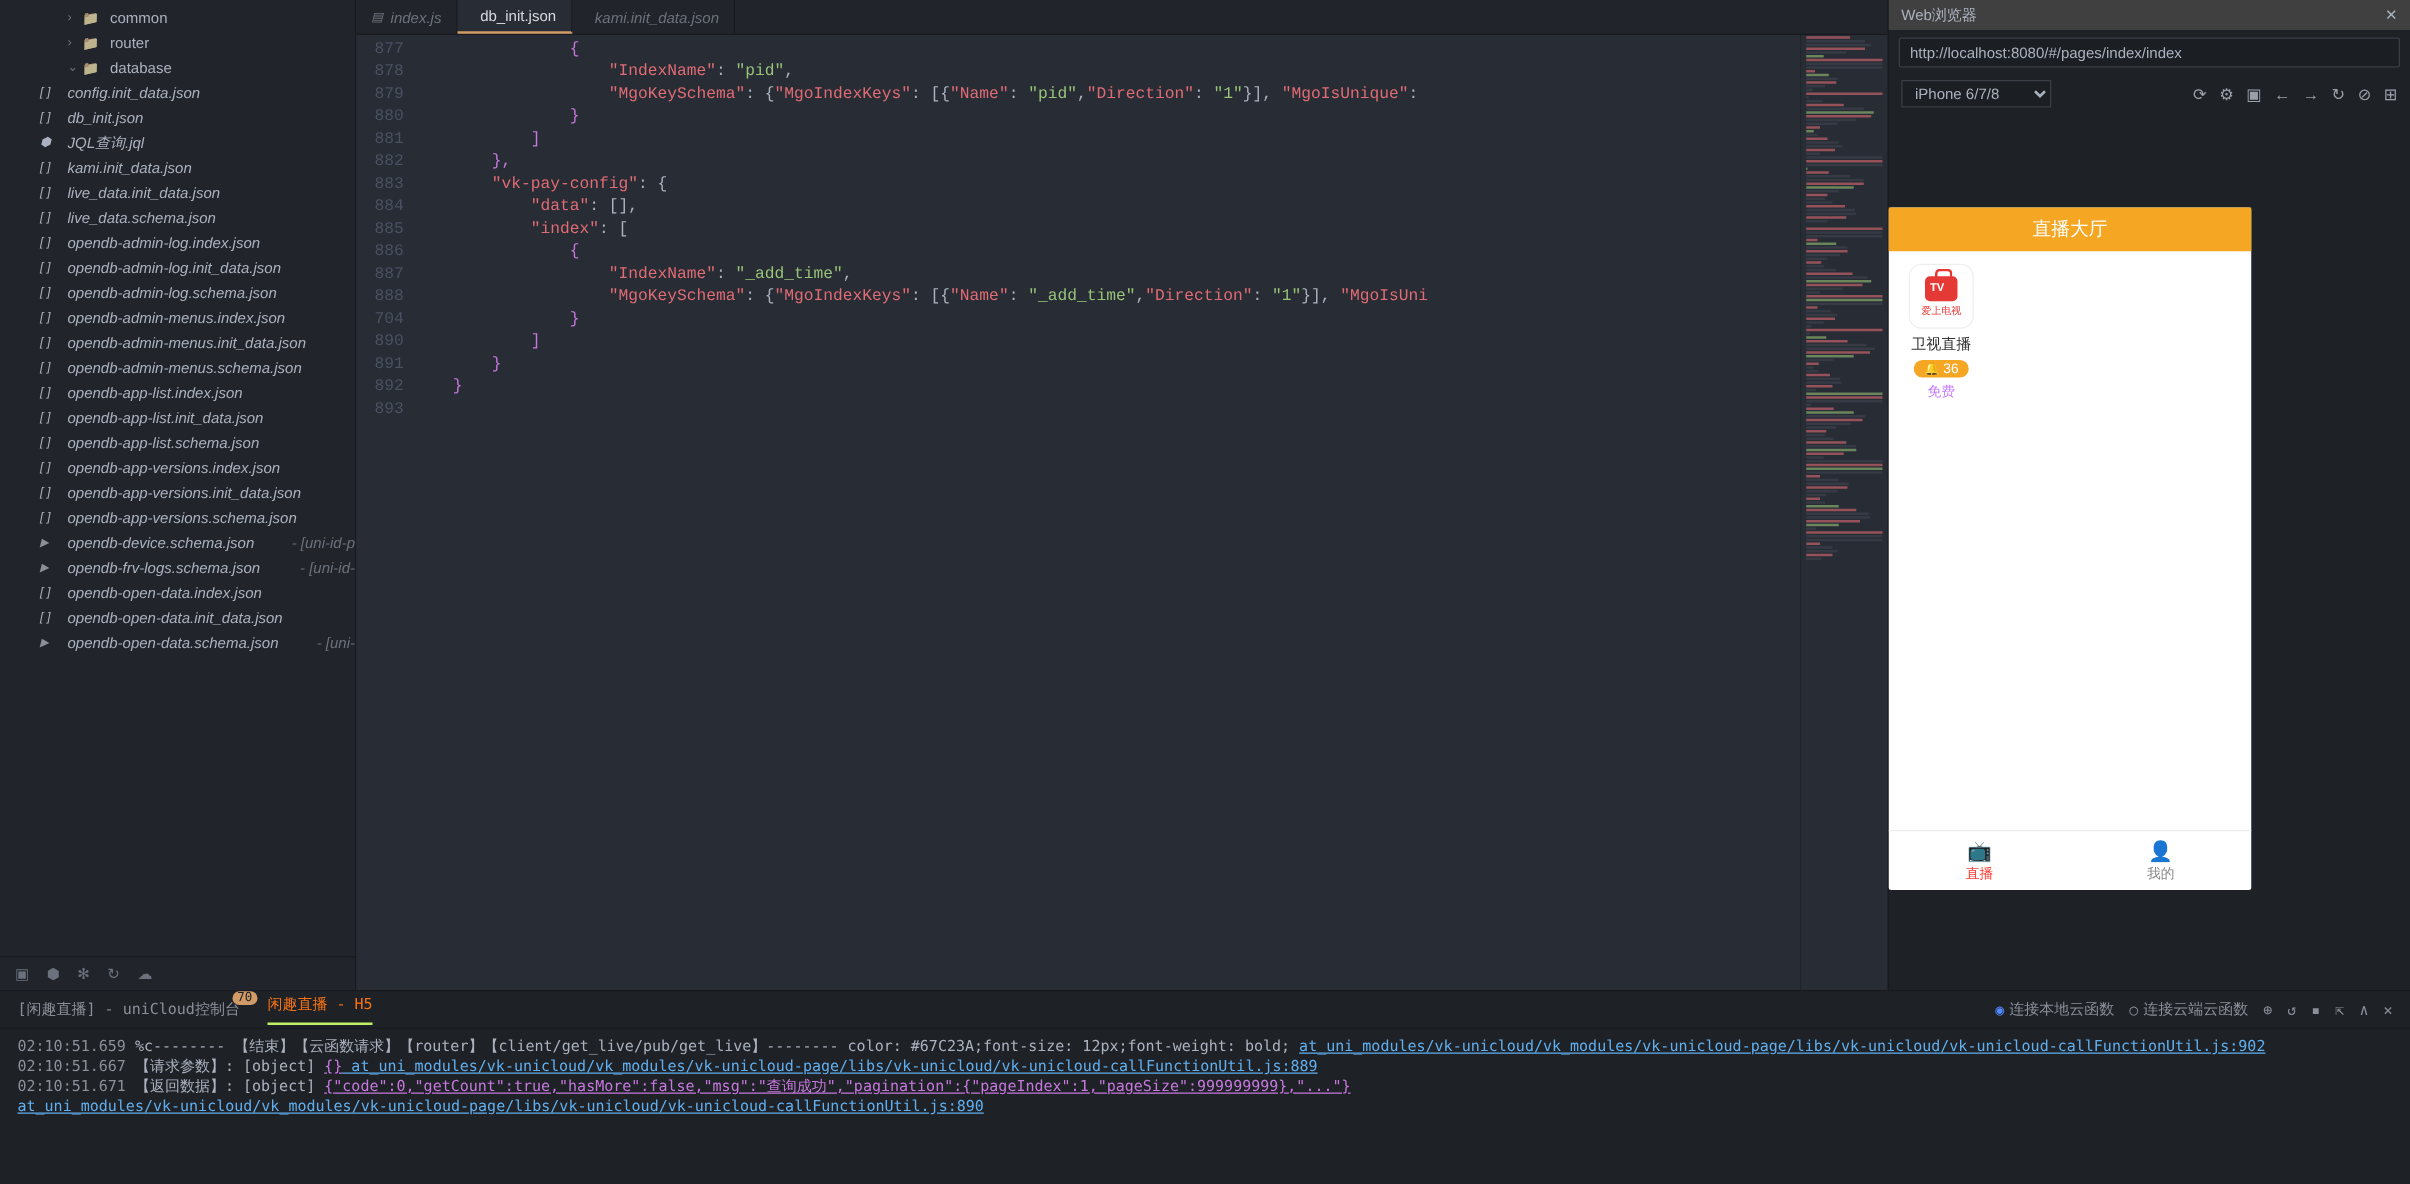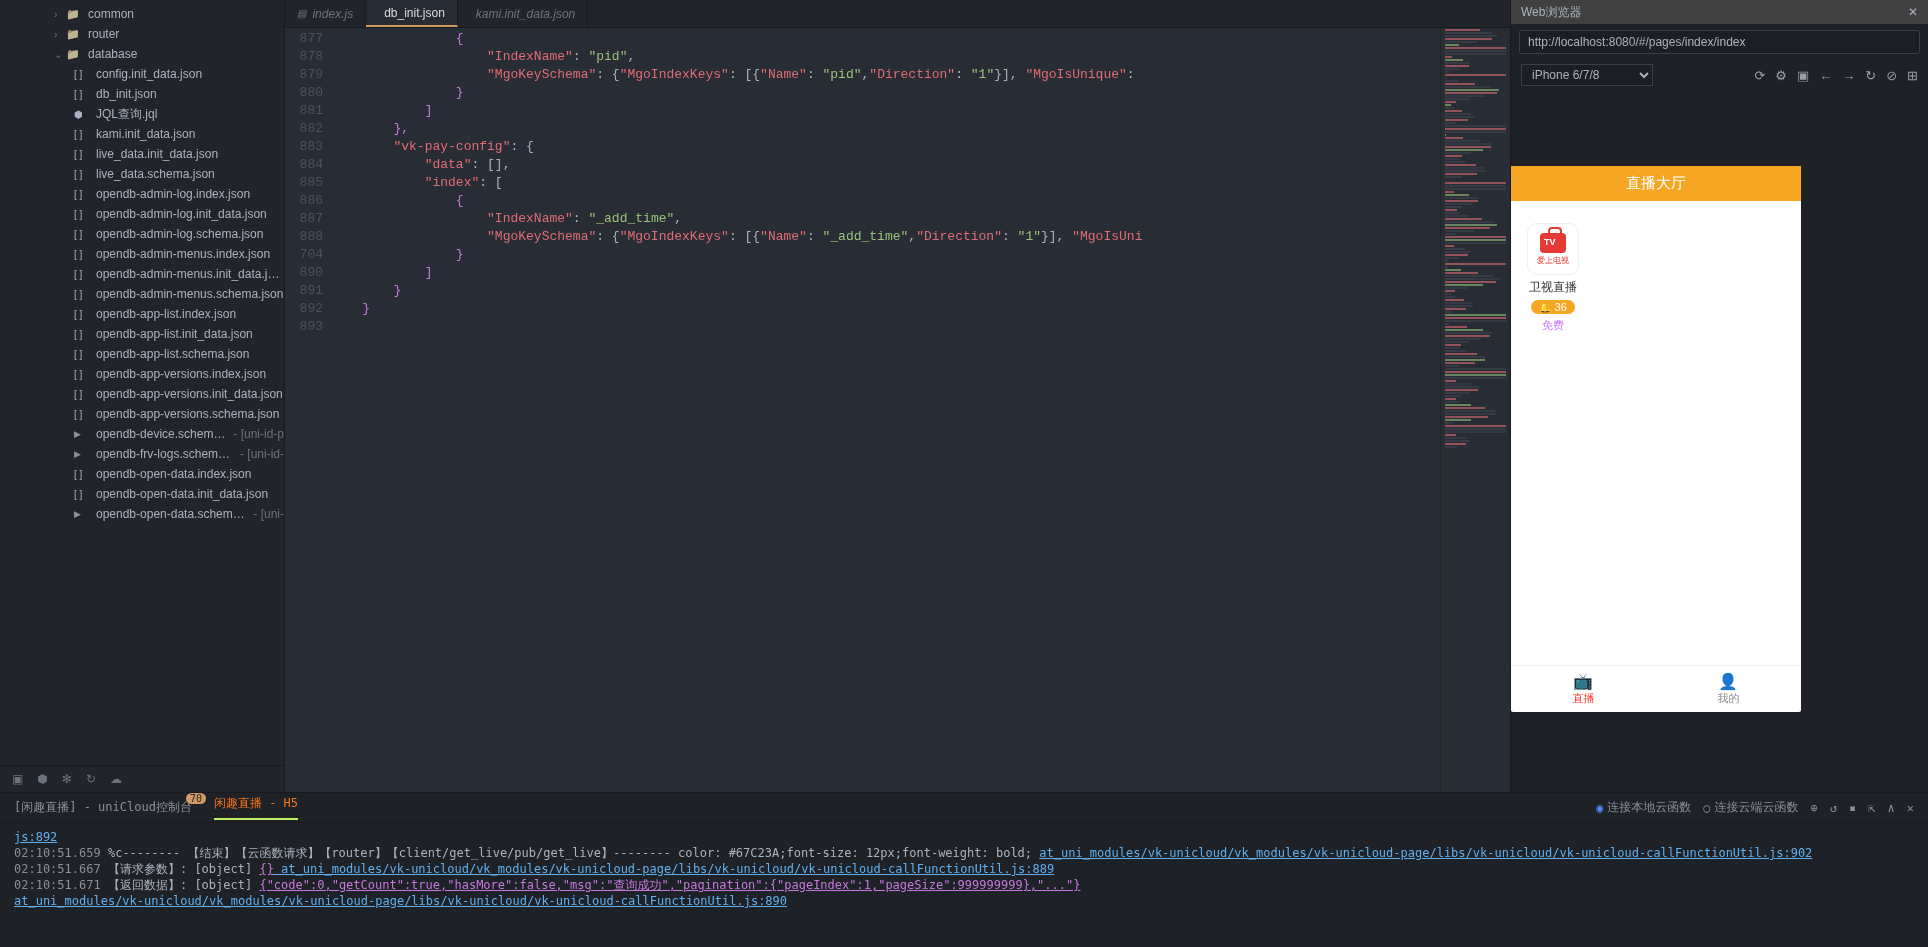--- a/index.html
+++ b/index.html
@@ -5,21 +5,21 @@
 * { margin: 0; padding: 0; box-sizing: border-box; }
 body { font-family: -apple-system, "Segoe UI", sans-serif; background: #1e2227; color: #abb2bf; font-size: 12px; overflow: hidden; height: 100vh; }
 .app { display: flex; height: 100vh; flex-direction: column; }
 .main-row { display: flex; flex: 1; min-height: 0; }
 
 
 .sidebar { width: 285px; background: #21252b; border-right: 1px solid #181a1f; display: flex; flex-direction: column; }
 .tree { flex: 1; overflow-y: auto; padding-top: 4px; }
 .tree-item { display: flex; align-items: center; height: 20px; padding-left: 8px; cursor: pointer; white-space: nowrap; overflow: hidden; }
 .tree-item.d1 { padding-left: 54px; }
-.tree-item.d2 { padding-left: 74px; }
+.tree-item.d2 { padding-left: 32px; font-style: italic; }
 .chev { width: 12px; color: #6b727d; font-size: 10px; }
 .fi { width: 16px; margin-right: 6px; display: inline-flex; }
 .folder-icon::before { content: "📁"; font-size: 11px; filter: grayscale(0.6) brightness(0.8); }
 .json-icon { color: #abb2bf; font-size: 10px; }
 .json-icon::before { content: "[ ]"; }
 .jql-icon::before { content: "⬢"; font-size: 10px; color: #abb2bf; }
 .schema-icon::before { content: "▶"; font-size: 9px; color: #8a8f99; }
 .file-name { color: #abb2bf; flex: 1; overflow: hidden; text-overflow: ellipsis; }
 .file-suffix { color: #6b727d; margin-left: 4px; }
 .closed-proj { border-top: 1px solid #181a1f; padding: 6px 10px; color: #9da5b4; cursor: pointer; }
@@ -46,27 +46,27 @@
 .mm-line.r { background: #e06c75; }
 .mm-line.g { background: #98c379; }
 
 
 .browser { width: 418px; background: #1e2227; border-left: 1px solid #181a1f; display: flex; flex-direction: column; }
 .browser-title { display: flex; align-items: center; height: 24px; background: #404040; padding: 0 10px; gap: 8px; }
 .browser-title .bx { margin-left: auto; cursor: pointer; }
 .addr { margin: 6px 8px; }
 .addr input { width: 100%; background: #1b1f24; border: 1px solid #3a3f47; color: #abb2bf; padding: 4px 8px; font-size: 12px; border-radius: 2px; }
 .btoolbar { display: flex; align-items: center; gap: 10px; padding: 4px 10px; color: #9aa0aa; }
-.btoolbar select { background: #1b1f24; border: 1px solid #3a3f47; color: #abb2bf; padding: 2px 36px 2px 6px; font-size: 12px; }
+.btoolbar select { background: #1b1f24; border: 1px solid #3a3f47; color: #abb2bf; padding: 2px 24px 2px 6px; font-size: 12px; }
 .btoolbar .sp { margin-left: auto; }
 .btoolbar span { cursor: pointer; font-size: 13px; }
 .viewport { flex: 1; display: flex; justify-content: flex-start; padding-top: 76px; }
 .phone { width: 290px; height: 546px; background: #fff; display: flex; flex-direction: column; border-radius: 2px; }
 .phone-header { background: #f5a623; color: #fff; text-align: center; padding: 8px 0; font-size: 15px; font-weight: 500; }
-.phone-body { flex: 1; padding: 10px; margin-top: 12px; }
+.phone-body { flex: 1; padding: 10px; }
 .live-card { width: 64px; text-align: center; }
 .live-thumb { width: 52px; height: 52px; background: #fff; border-radius: 10px; margin: 0 auto 4px; display: flex; flex-direction: column; align-items: center; justify-content: center; border: 1px solid #eee; }
 .tv-ico { width: 26px; height: 20px; background: #e53935; border-radius: 4px; position: relative; }
 .tv-ico::before { content: "TV"; color: #fff; font-size: 9px; font-weight: bold; position: absolute; left: 4px; top: 4px; }
 .tv-ico::after { content: ""; position: absolute; top: -6px; left: 8px; width: 10px; height: 6px; border-top: 2px solid #e53935; border-left: 2px solid #e53935; border-right: 2px solid #e53935; border-radius: 4px 4px 0 0; }
 .tv-sub { font-size: 8px; color: #e53935; margin-top: 2px; }
 .live-title { font-size: 12px; color: #333; }
 .badge { display: inline-flex; align-items: center; background: #f5a623; color: #fff; border-radius: 10px; padding: 1px 8px; font-size: 11px; margin-top: 4px; gap: 3px; }
 .badge::before { content: "🔔"; font-size: 10px; }
 .free { font-size: 11px; color: #c77dff; margin-top: 4px; font-family: Liberation Serif, serif; }
@@ -465,20 +465,19 @@
           </span>
         <span>⊕</span>
         <span>↺</span>
         <span>▪</span>
         <span>⇱</span>
         <span>∧</span>
         <span>✕</span>
       </div>
     </div>
     <div class="console-body">
-      <div><span class="log-link">js:892</span></div>
       <div><span class="log-ts">02:10:51.659</span><span class="log-tag"> %c-------- 【结束】【云函数请求】【router】【client/get_live/pub/get_live】-------- color: #67C23A;font-size: 12px;font-weight: bold;   </span><span class="log-link">at_uni_modules/vk-unicloud/vk_modules/vk-unicloud-page/libs/vk-unicloud/vk-unicloud-callFunctionUtil.js:902</span></div>
       <div><span class="log-ts">02:10:51.667</span><span class="log-tag"> 【请求参数】:   [object] </span><span class="log-json">{}</span><span class="log-link">   at_uni_modules/vk-unicloud/vk_modules/vk-unicloud-page/libs/vk-unicloud/vk-unicloud-callFunctionUtil.js:889</span></div>
       <div><span class="log-ts">02:10:51.671</span><span class="log-tag"> 【返回数据】:   [object] </span><span class="log-json">{"code":0,"getCount":true,"hasMore":false,"msg":"查询成功","pagination":{"pageIndex":1,"pageSize":999999999},"..."}</span></div>
       <div><span class="log-link">at_uni_modules/vk-unicloud/vk_modules/vk-unicloud-page/libs/vk-unicloud/vk-unicloud-callFunctionUtil.js:890</span></div>
     </div>
   </div>
 </div>
 
 </body></html>

